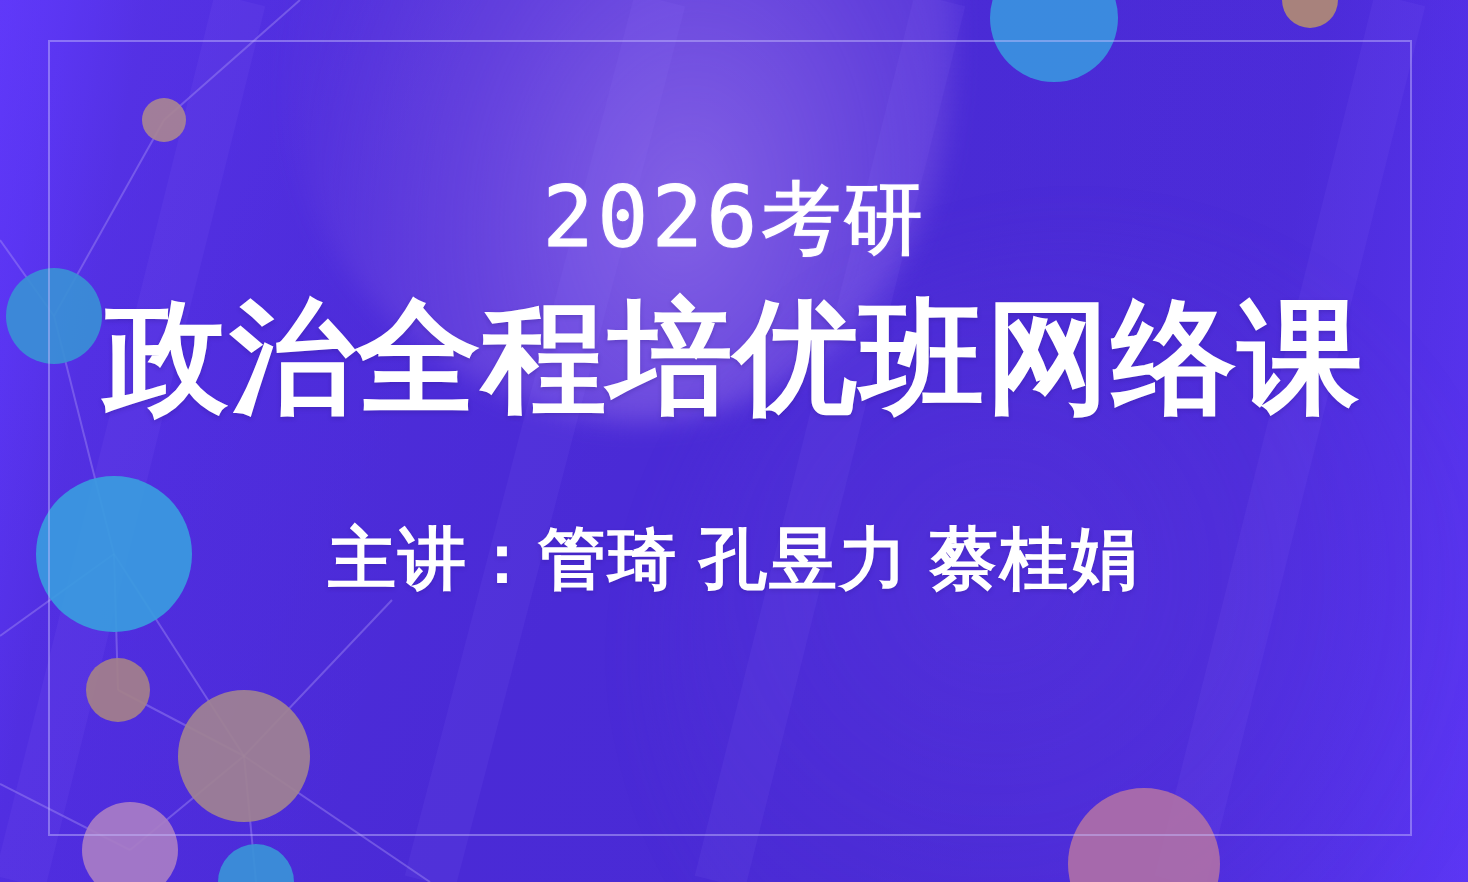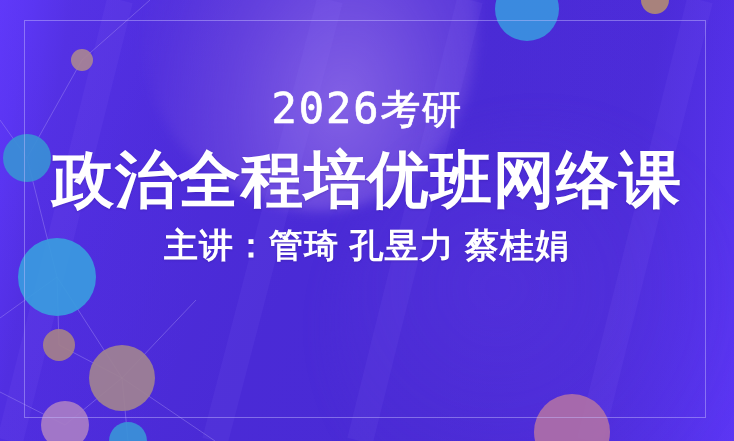--- a/index.html
+++ b/index.html
@@ -124,21 +124,21 @@
     margin-top: 19px;
     font-size: 62px;
     line-height: 1;
     font-weight: 700;
     color: #ffffff;
     letter-spacing: 1px;
     white-space: nowrap;
     text-shadow: 0 1px 2px rgba(40,20,120,0.25);
   }
   .presenter {
-    margin-top: 17px;
+    margin-top: 52px;
     font-size: 34px;
     line-height: 1;
     font-weight: 700;
     color: #ffffff;
     letter-spacing: 1px;
     white-space: nowrap;
     text-shadow: 0 1px 2px rgba(40,20,120,0.22);
   }
 </style>
 </head>

